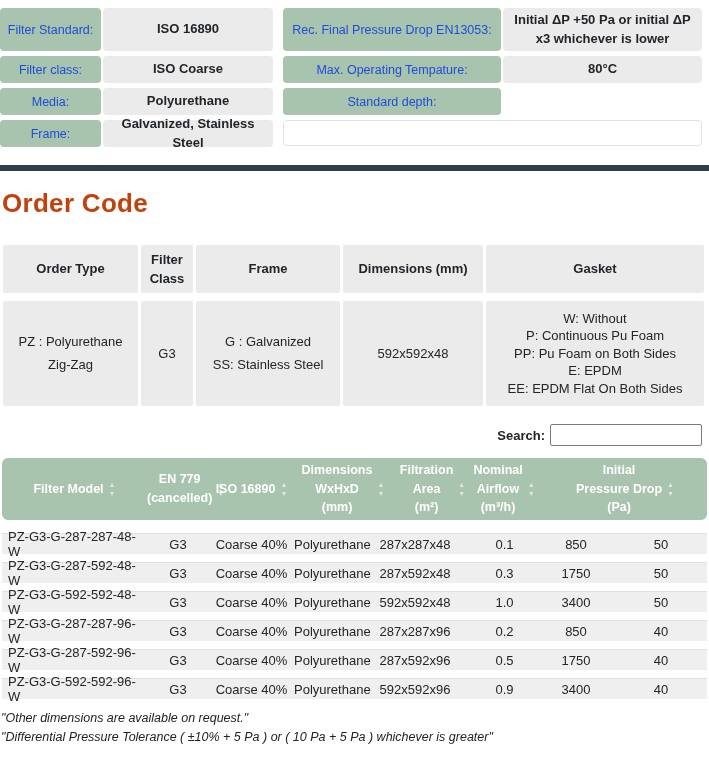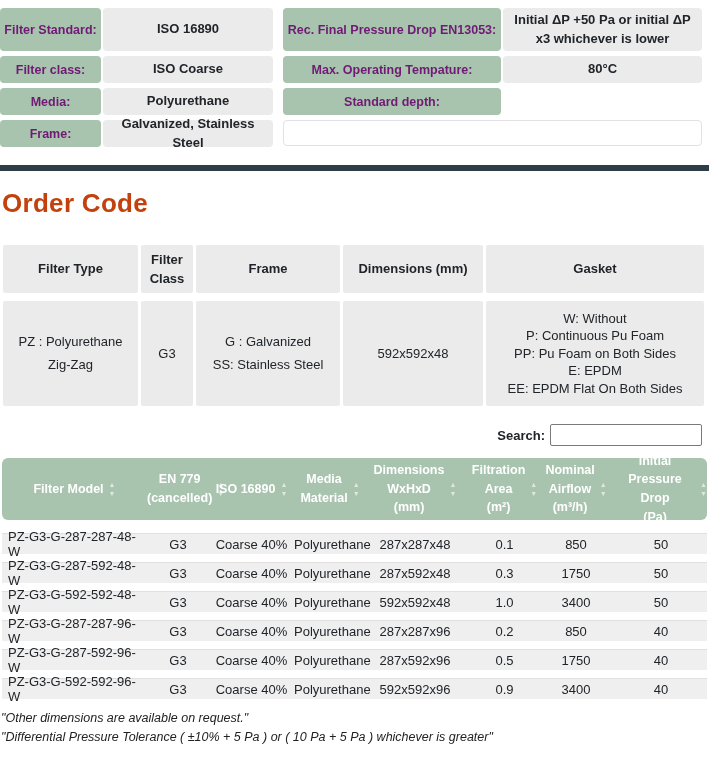--- a/index.html
+++ b/index.html
@@ -16,21 +16,21 @@
     font-family:"Liberation Sans",sans-serif;overflow:hidden;
   }
   .page{width:709px;position:relative;}
 
   
   .specs{display:flex;gap:10px;padding-top:8px;}
   .spec-table{display:grid;row-gap:5px;column-gap:2px;}
   .spec-left{width:273px;grid-template-columns:101px 170px;grid-template-rows:43px 27px 27px 27px;}
   .spec-right{width:419px;grid-template-columns:218px 199px;grid-template-rows:43px 27px 27px 26px;}
   .spec-cell{display:flex;align-items:center;justify-content:center;border-radius:4px;text-align:center;}
-  .spec-label{background:var(--green);color:#701a75;font-weight:bold;font-size:12.5px;padding:0 4px;text-align:right;}
+  .spec-label{background:var(--green);color:#1d4ed8;font-weight:normal;font-size:12.5px;padding:0 4px;text-align:right;}
   .spec-value{background:var(--cellgray);font-weight:bold;font-size:13px;line-height:1.45;padding:0 6px;}
   .spec-empty{grid-column:1 / 3;background:#fff;border:1px solid #e2e2e2;border-radius:4px;}
 
   
   .divider{height:6px;background:var(--divider);margin-top:18px;}
 
   
   .section-title{margin:16px 0 0 2px;font-size:26px;line-height:32px;font-weight:600;color:#c2410c;letter-spacing:.3px;}
 
   
@@ -95,21 +95,21 @@
       <div class="spec-empty"></div>
     </div>
   </section>
 
   <div class="divider"></div>
 
   <h2 class="section-title">Order Code</h2>
 
   <div class="order-table">
     <div class="ot-grid ot-head">
-      <div class="ot-cell">Filter Type</div>
+      <div class="ot-cell">Order Type</div>
       <div class="ot-cell">Filter Class</div>
       <div class="ot-cell">Frame</div>
       <div class="ot-cell">Dimensions (mm)</div>
       <div class="ot-cell">Gasket</div>
     </div>
     <div class="ot-grid ot-body">
       <div class="ot-cell tall">
         <span>PZ : Polyurethane</span>
         <span>Zig-Zag</span>
       </div>
@@ -161,30 +161,20 @@
       </div>
       <div class="dt-h c2">
         <span class="lines">
             <span>ISO 16890</span>
           </span>
         <span class="sort">
             <span>▲</span>
             <span>▼</span>
           </span>
       </div>
-      <div class="dt-h c3">
-        <span class="lines">
-            <span>Media</span>
-            <span>Material</span>
-          </span>
-        <span class="sort">
-            <span>▲</span>
-            <span>▼</span>
-          </span>
-      </div>
       <div class="dt-h c4">
         <span class="lines">
             <span>Dimensions</span>
             <span>WxHxD</span>
             <span>(mm)</span>
           </span>
         <span class="sort">
             <span>▲</span>
             <span>▼</span>
           </span>

